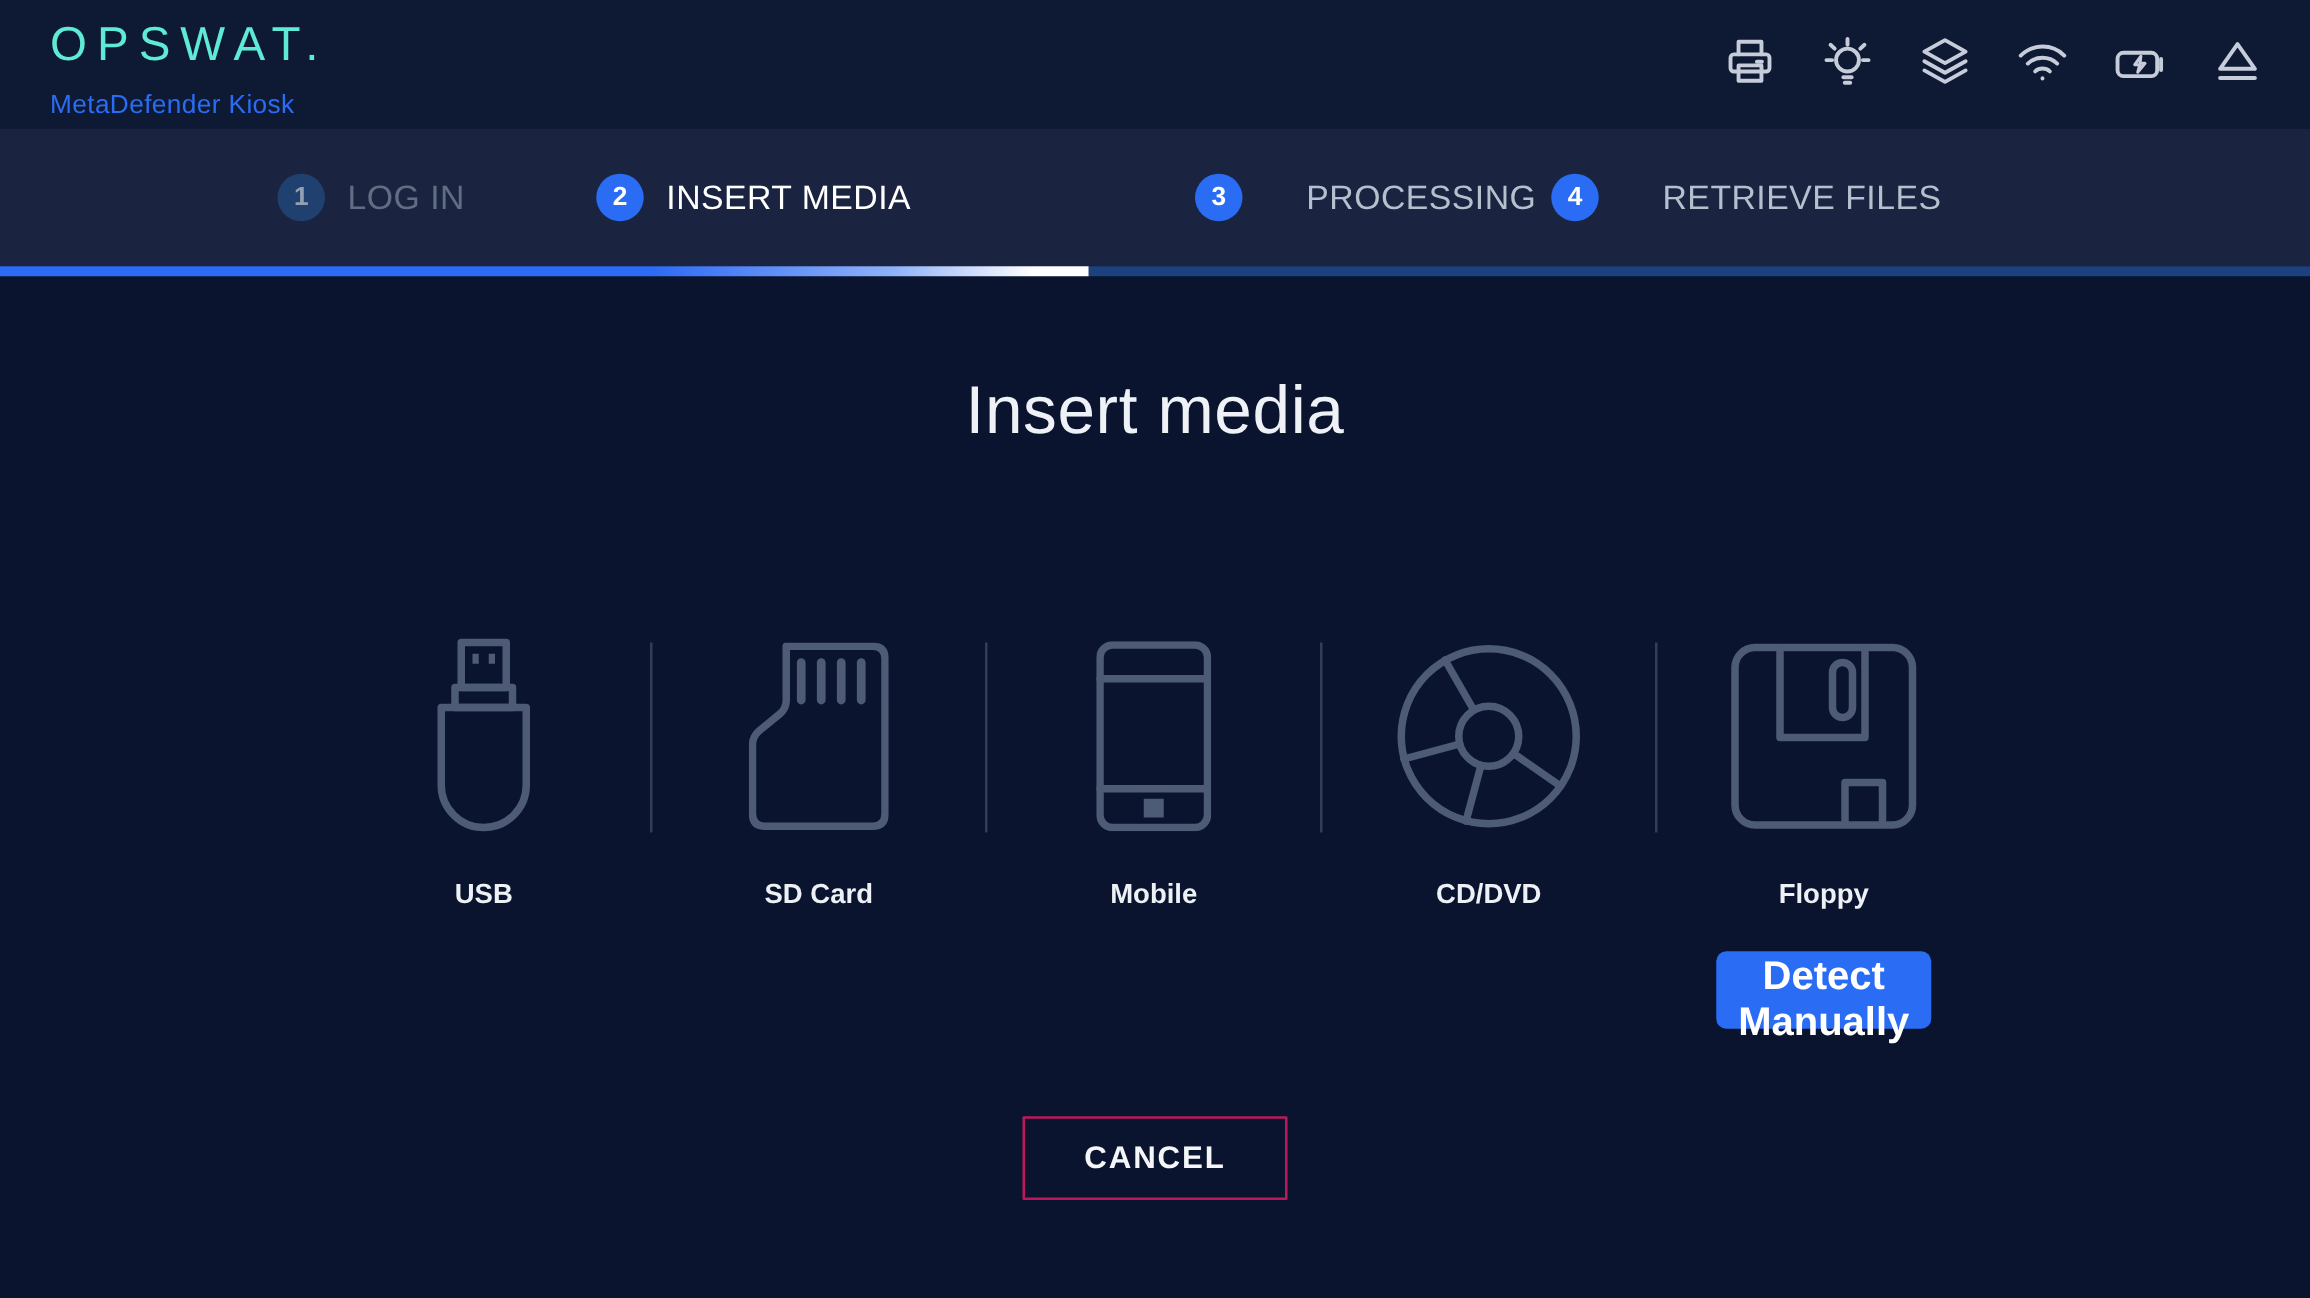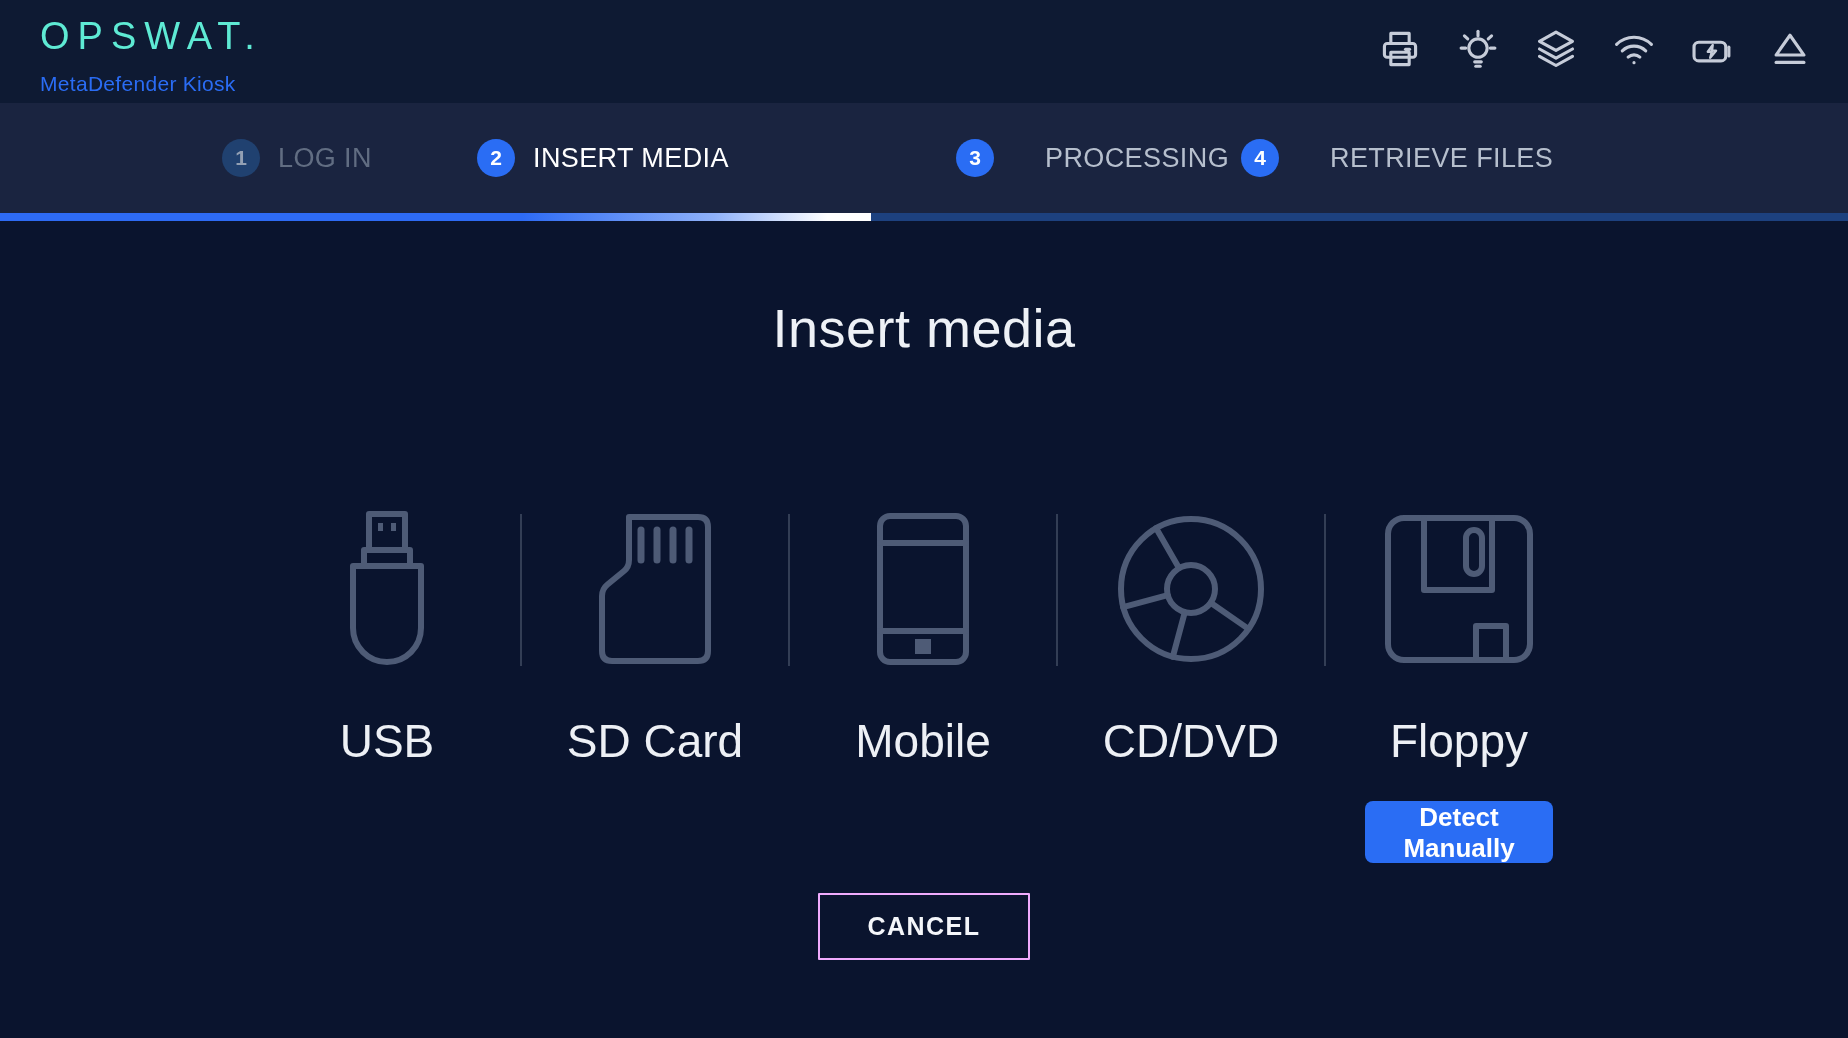--- a/index.html
+++ b/index.html
@@ -35,27 +35,27 @@
   .progress-fill{position:absolute;left:0;top:0;height:8px;width:871px;
     background:linear-gradient(90deg,#2e6bf4 0%,#2e6bf4 60%,#8fb1f9 82%,#ffffff 95%,#ffffff 100%);}
   .progress-track{position:absolute;left:871px;right:0;top:0;height:8px;background:#1d417f;}
   
   .page-title{position:absolute;left:0;top:297px;width:1848px;text-align:center;
     color:#eef1f6;font-size:54px;font-weight:400;letter-spacing:0.5px;}
   .media-grid{position:absolute;left:253px;top:508px;width:1340px;display:flex;}
   .media-item{width:268px;display:flex;flex-direction:column;align-items:center;}
   .media-iconbox{height:162px;display:flex;align-items:center;justify-content:center;}
   .media-iconbox svg{stroke:#4e5b76;fill:none;stroke-width:6;stroke-linecap:round;stroke-linejoin:round;}
-  .media-label{margin-top:44px;color:#edf0f5;font-size:46px;font-weight:400;}
+  .media-label{margin-top:32px;color:#edf0f5;font-size:22px;font-weight:700;}
   .divider{position:absolute;top:6px;width:2px;height:152px;background:#333e55;}
   .div-1{left:267px;} .div-2{left:535px;} .div-3{left:803px;} .div-4{left:1071px;}
-  .detect-btn{margin-top:33px;width:188px;height:62px;border:none;border-radius:8px;
-    background:#2a6df4;color:#ffffff;font-family:inherit;font-size:26px;font-weight:700;cursor:pointer;}
+  .detect-btn{margin-top:33px;width:172px;height:62px;border:none;border-radius:8px;
+    background:#2a6df4;color:#ffffff;font-family:inherit;font-size:32px;font-weight:700;cursor:pointer;}
   .cancel-btn{position:absolute;left:818px;top:893px;width:212px;height:67px;
-    background:transparent;border:2px solid #f0abfc;border-radius:1px;color:#f4f6fa;
+    background:transparent;border:2px solid #be185d;border-radius:1px;color:#f4f6fa;
     font-family:inherit;font-size:25px;font-weight:700;letter-spacing:1.5px;cursor:pointer;}
 </style>
 </head>
 <body>
 
 <div class="stage">
 
   <div class="header">
     <div class="brand">
       <div class="brand-logo">OPSWAT.</div>

